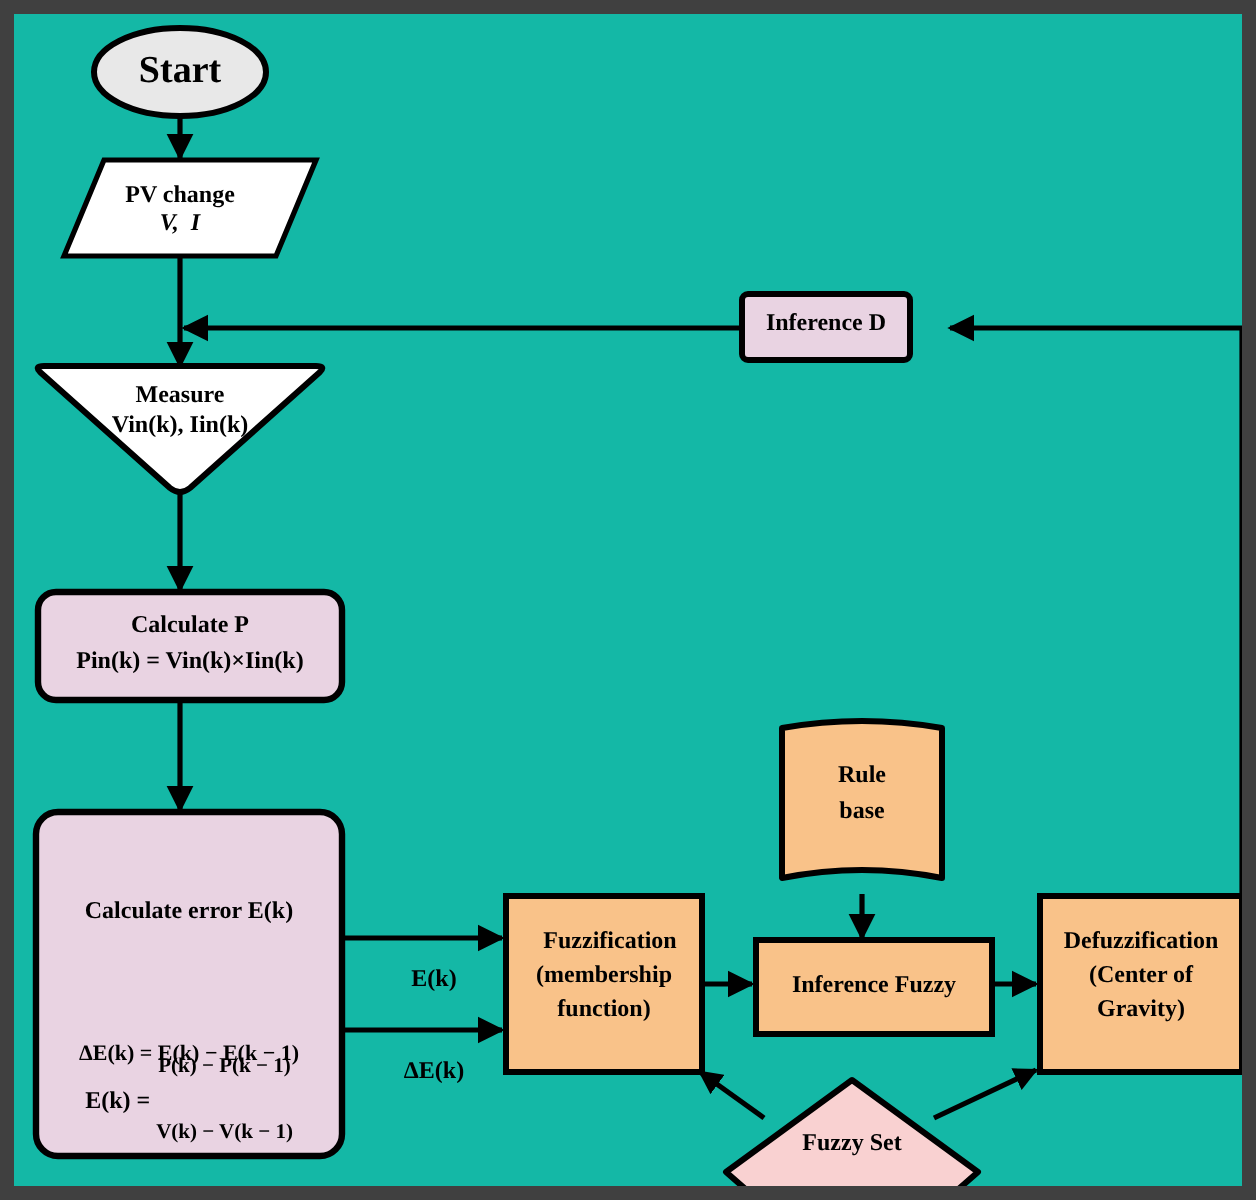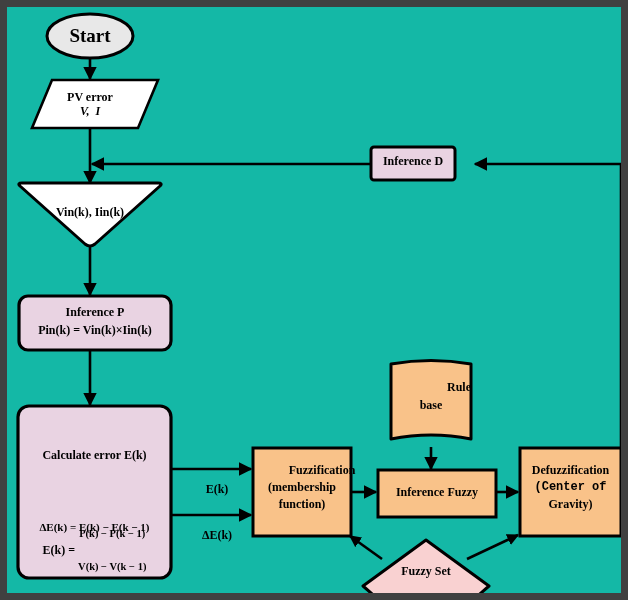--- a/index.html
+++ b/index.html
@@ -116,55 +116,56 @@
 
     <rect x="513" y="441" width="101" height="88" fill="#f9c289" stroke="#000" stroke-width="3"></rect>
 
     <polygon points="419,533 482,579 458,600 380,600 356,579" fill="#f9d1d1" stroke="#000" stroke-width="3" stroke-linejoin="round"></polygon>
 
     <rect x="364" y="140" width="84" height="33" rx="3" ry="3" fill="#e9d3e2" stroke="#000" stroke-width="3"></rect>
   </svg>
 
   <div class="lbl start-lbl" style="left:43px; top:18px; width:80px;">Start</div>
 
-  <div class="lbl node-lbl" style="left:28px; top:84px; width:110px;">PV error</div>
+  <div class="lbl node-lbl" style="left:28px; top:84px; width:110px;">PV change</div>
   <div class="lbl node-lbl" style="left:28px; top:98px; width:110px;font-style:italic;">V,  I</div>
 
+  <div class="lbl node-lbl" style="left:23px; top:184px; width:120px;">Measure</div>
   <div class="lbl node-lbl" style="left:18px; top:199px; width:130px;">Vin(k), Iin(k)</div>
 
-  <div class="lbl node-lbl" style="left:12px; top:299px; width:152px;">Inference P</div>
+  <div class="lbl node-lbl" style="left:12px; top:299px; width:152px;">Calculate P</div>
   <div class="lbl node-lbl" style="left:8px; top:317px; width:160px;">Pin(k) = Vin(k)×Iin(k)</div>
 
   <div class="lbl node-lbl" style="left:11px; top:442px; width:153px;">Calculate error E(k)</div>
 
   <div class="lbl" style="left:11px; top:463px; width:153px;">
     <span class="eqrow">
       <span class="node-lbl">E(k) =</span>
       <span class="frac">
         <span style="display:block;">P(k) − P(k − 1)</span>
         <span style="display:block;">V(k) − V(k − 1)</span>
       </span>
     </span>
   </div>
 
   <div class="lbl node-lbl-sm" style="left:6px; top:514px; width:163px;">ΔE(k) = E(k) − E(k − 1)</div>
 
   <div class="lbl edge-lbl" style="left:175px; top:443px; width:70px;">E(k)</div>
   <div class="lbl edge-lbl" style="left:172px; top:489px; width:76px;">ΔE(k)</div>
 
-  <div class="lbl node-lbl" style="left:246px; top:457px; width:98px;padding-left:20px;">Fuzzification</div>
+  <div class="lbl node-lbl" style="left:229px; top:457px; width:98px;padding-left:20px;">Fuzzification</div>
   <div class="lbl node-lbl" style="left:243px; top:474px; width:104px;">(membership</div>
   <div class="lbl node-lbl" style="left:246px; top:491px; width:98px;">function)</div>
 
-  <div class="lbl node-lbl" style="left:384px; top:374px; width:80px;text-align:right;">Rule</div>
+  <div class="lbl node-lbl" style="left:384px; top:374px; width:80px;">Rule</div>
   <div class="lbl node-lbl" style="left:384px; top:392px; width:80px;">base</div>
 
   <div class="lbl node-lbl" style="left:371px; top:479px; width:118px;">Inference Fuzzy</div>
 
   <div class="lbl node-lbl" style="left:511px; top:457px; width:105px;">Defuzzification</div>
-  <div class="lbl node-lbl" style="left:513px; top:474px; width:101px;font-family:Liberation Mono, monospace;">(Center of</div>
+  <div class="lbl node-lbl" style="left:513px; top:474px; width:101px;">(Center of</div>
   <div class="lbl node-lbl" style="left:513px; top:491px; width:101px;">Gravity)</div>
 
   <div class="lbl node-lbl" style="left:379px; top:558px; width:80px;">Fuzzy Set</div>
 
   <div class="lbl node-lbl" style="left:364px; top:148px; width:84px;">Inference D</div>
 
 </div>
 
 </body></html>

